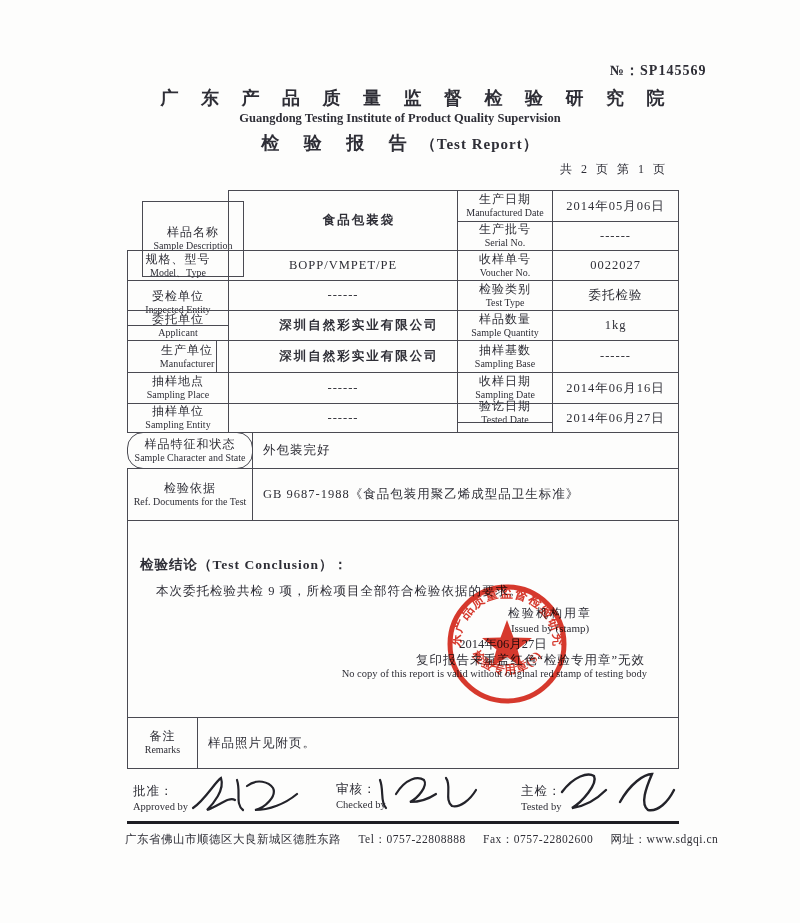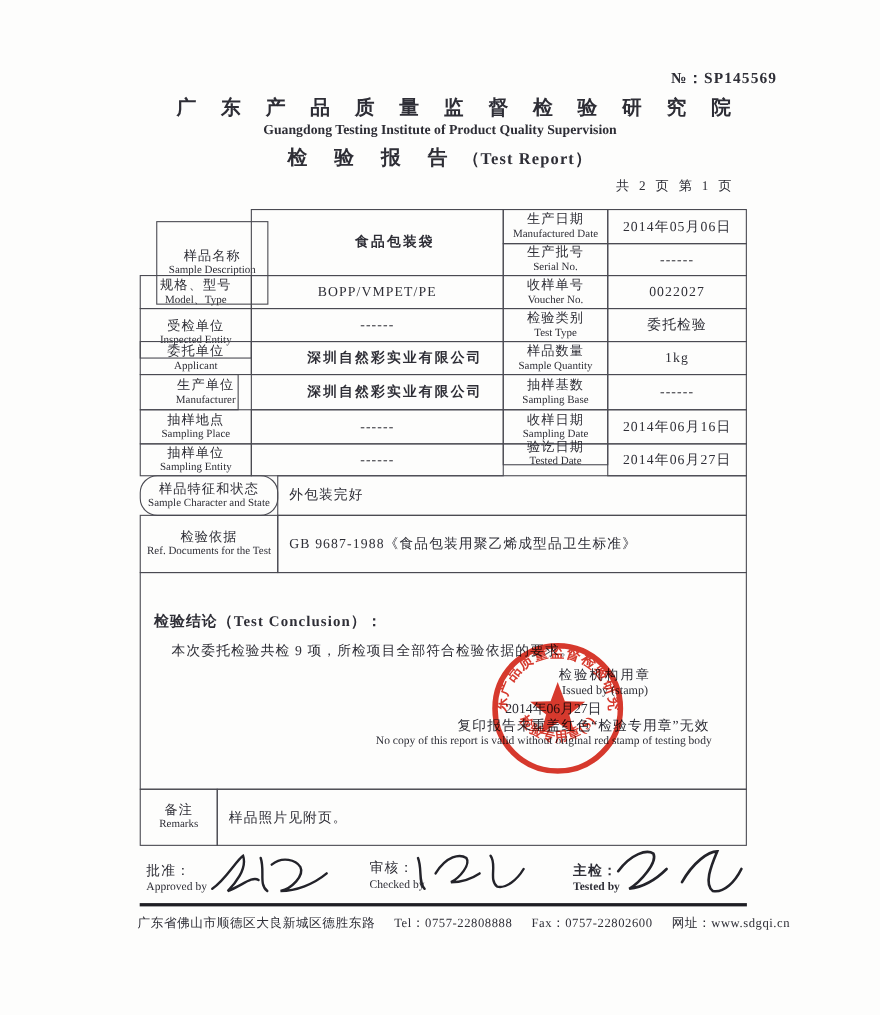--- a/index.html
+++ b/index.html
@@ -36,21 +36,21 @@
   .stamp-date{top:636px;left:448px;width:110px;text-align:center;font-size:12.5px;}
   .copy-warn-cn{top:652px;left:285px;width:360px;text-align:right;font-size:12.5px;letter-spacing:1px;}
   .copy-warn-en{top:668px;left:285px;width:362px;text-align:right;font-size:10.5px;}
   .seal{top:582px;left:445px;mix-blend-mode:multiply;opacity:.92;}
   
   .sig-label{line-height:1.25;text-align:left;}
   .sig-label .cn{font-size:12.5px;letter-spacing:1px;display:block;}
   .sig-label .en{font-size:10.5px;display:block;}
   .sig-approved-lbl{top:784px;left:133px;}
   .sig-checked-lbl{top:782px;left:336px;}
-  .sig-tested-lbl{top:784px;left:521px;font-weight:bold;}
+  .sig-tested-lbl{top:784px;left:521px;}
   .sig-svg{pointer-events:none;}
   .sig1{top:770px;left:185px;}
   .sig2{top:768px;left:372px;}
   .sig3{top:762px;left:552px;}
   
   .footer-rule{top:821px;left:127px;width:552px;height:2.5px;background:#1e1e24;}
   .footer-line{top:832px;left:125px;width:560px;font-size:11.5px;letter-spacing:.5px;white-space:nowrap;}
   .footer-line span{margin-right:14px;}
 </style>
 </head>

